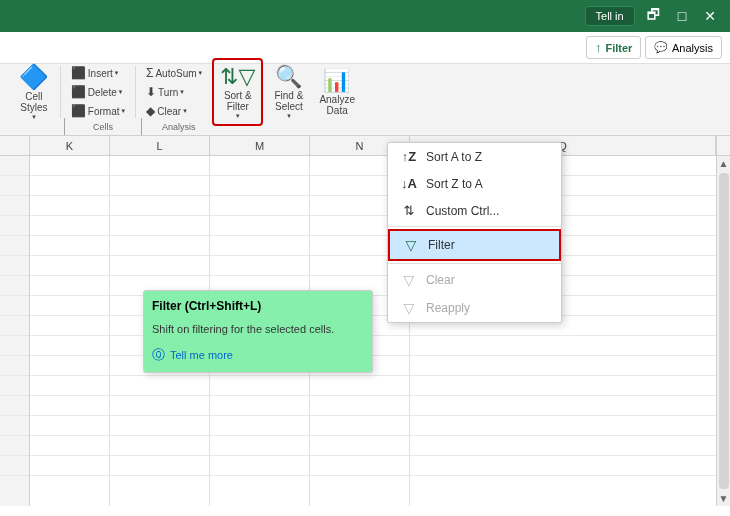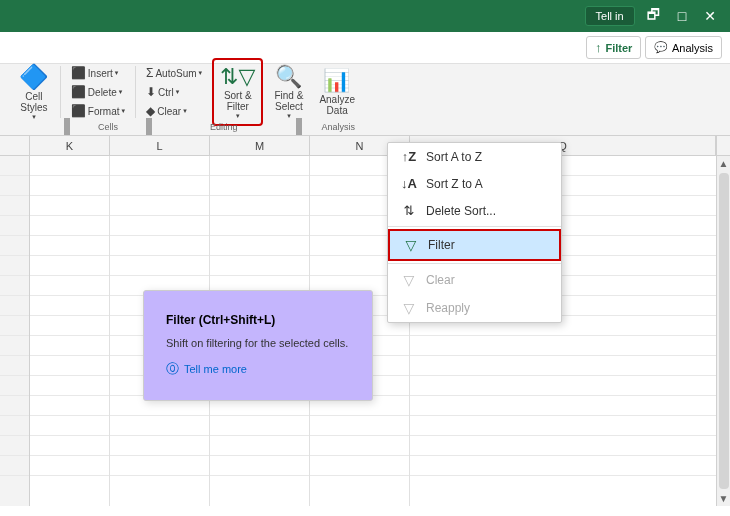--- a/index.html
+++ b/index.html
@@ -187,25 +187,25 @@
       cursor: default;
     }
     .menu-item .menu-icon { font-size: 14px; width: 18px; text-align: center; }
     .menu-divider { border-top: 1px solid #e0e0e0; margin: 2px 0; }
 
     
     .tooltip-popup {
       position: absolute;
       left: 143px;
       top: 290px;
-      background: #c4b5fd;
+      background: #86efac;
       border: 1px solid #ccc;
       box-shadow: 2px 2px 8px rgba(0,0,0,0.15);
       width: 230px;
-      padding: 22px;
+      padding: 8px;
       border-radius: 3px;
       z-index: 99;
     }
     .tooltip-title {
       font-size: 12px;
       font-weight: 700;
       color: #000;
       margin-bottom: 8px;
     }
     .tooltip-desc {
@@ -248,21 +248,21 @@
       padding: 0 8px;
       height: 18px;
       align-items: center;
       border-bottom: 1px solid #d0d0d0;
     }
     .rg-label {
       font-size: 9px;
       color: #666;
       text-align: center;
       padding: 0 14px;
-      border-right: 6px solid #a3a3a3;
+      border-right: 1px solid #a3a3a3;
       height: 100%;
       display: flex;
       align-items: center;
     }
     .rg-label:last-child { border-right: none; }
 
     .big-btn {
       display: flex;
       flex-direction: column;
       align-items: center;
@@ -355,21 +355,21 @@
   <div class="ribbon-group-wrap" style="gap:6px;">
 
     <div class="small-btn-group">
       <div class="sm-btn">
         <span class="sm-icon">Σ</span>
         <span>AutoSum</span>
         <span style="font-size:7px;">▾</span>
       </div>
       <div class="sm-btn">
         <span class="sm-icon">⬇</span>
-        <span>Ctrl</span>
+        <span>Turn</span>
         <span style="font-size:7px;">▾</span>
       </div>
       <div class="sm-btn">
         <span class="sm-icon">◆</span>
         <span>Clear</span>
         <span style="font-size:7px;">▾</span>
       </div>
     </div>
 
     <div class="big-btn sf-highlighted" style="padding:4px 6px;">
@@ -388,21 +388,20 @@
       <span style="font-size:22px; color:#555;">📊</span>
       <span class="big-btn-label">Analyze<br>Data</span>
     </div>
   </div>
 
 </div>
 
 <div class="rg-label-row">
   <div class="rg-label" style="padding:0 28px;"></div>
   <div class="rg-label" style="padding:0 28px;">Cells</div>
-  <div class="rg-label" style="padding:0 58px;">Editing</div>
   <div class="rg-label" style="padding:0 20px;">Analysis</div>
 </div>
 
 <div class="col-header-row">
   <div style="width:30px; border-right:1px solid #d0d0d0;"></div>
   <div class="col-header" style="width:80px;">K</div>
   <div class="col-header" style="width:100px;">L</div>
   <div class="col-header" style="width:100px;">M</div>
   <div class="col-header" style="width:100px;">N</div>
   <div class="col-header" style="flex:1;">Q</div>
@@ -537,21 +536,21 @@
     <span>Sort A to Z</span>
   </div>
 
   <div class="menu-item">
     <span class="menu-icon" style="font-size:13px; font-weight:bold;">↓A</span>
     <span>Sort Z to A</span>
   </div>
 
   <div class="menu-item">
     <span class="menu-icon" style="font-size:13px;">⇅</span>
-    <span>Delete Sort...</span>
+    <span>Custom Ctrl...</span>
   </div>
   <div class="menu-divider"></div>
 
   <div class="menu-item highlighted">
     <span class="menu-icon" style="color:#217346;">▽</span>
     <span>Filter</span>
   </div>
   <div class="menu-divider"></div>
 
   <div class="menu-item disabled">

